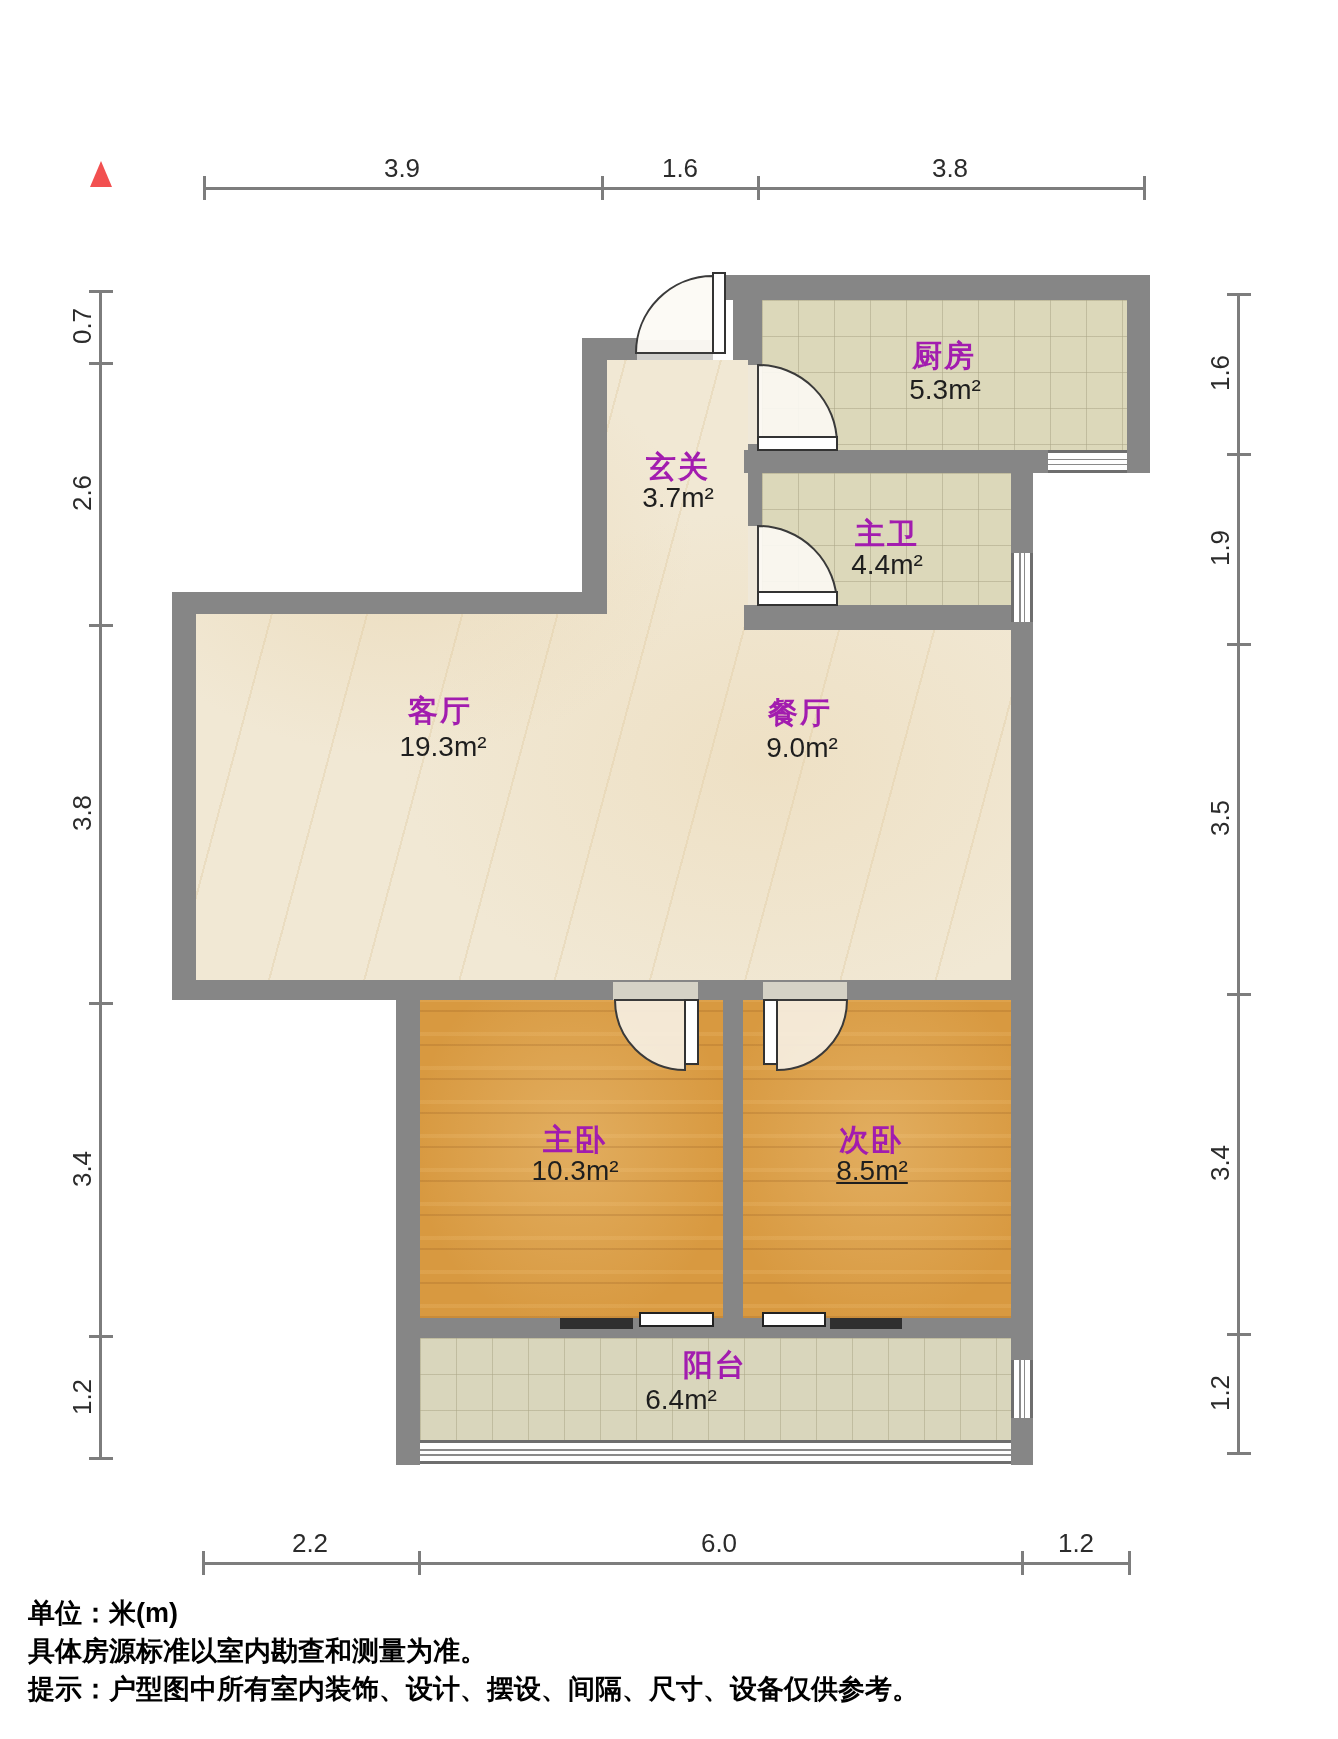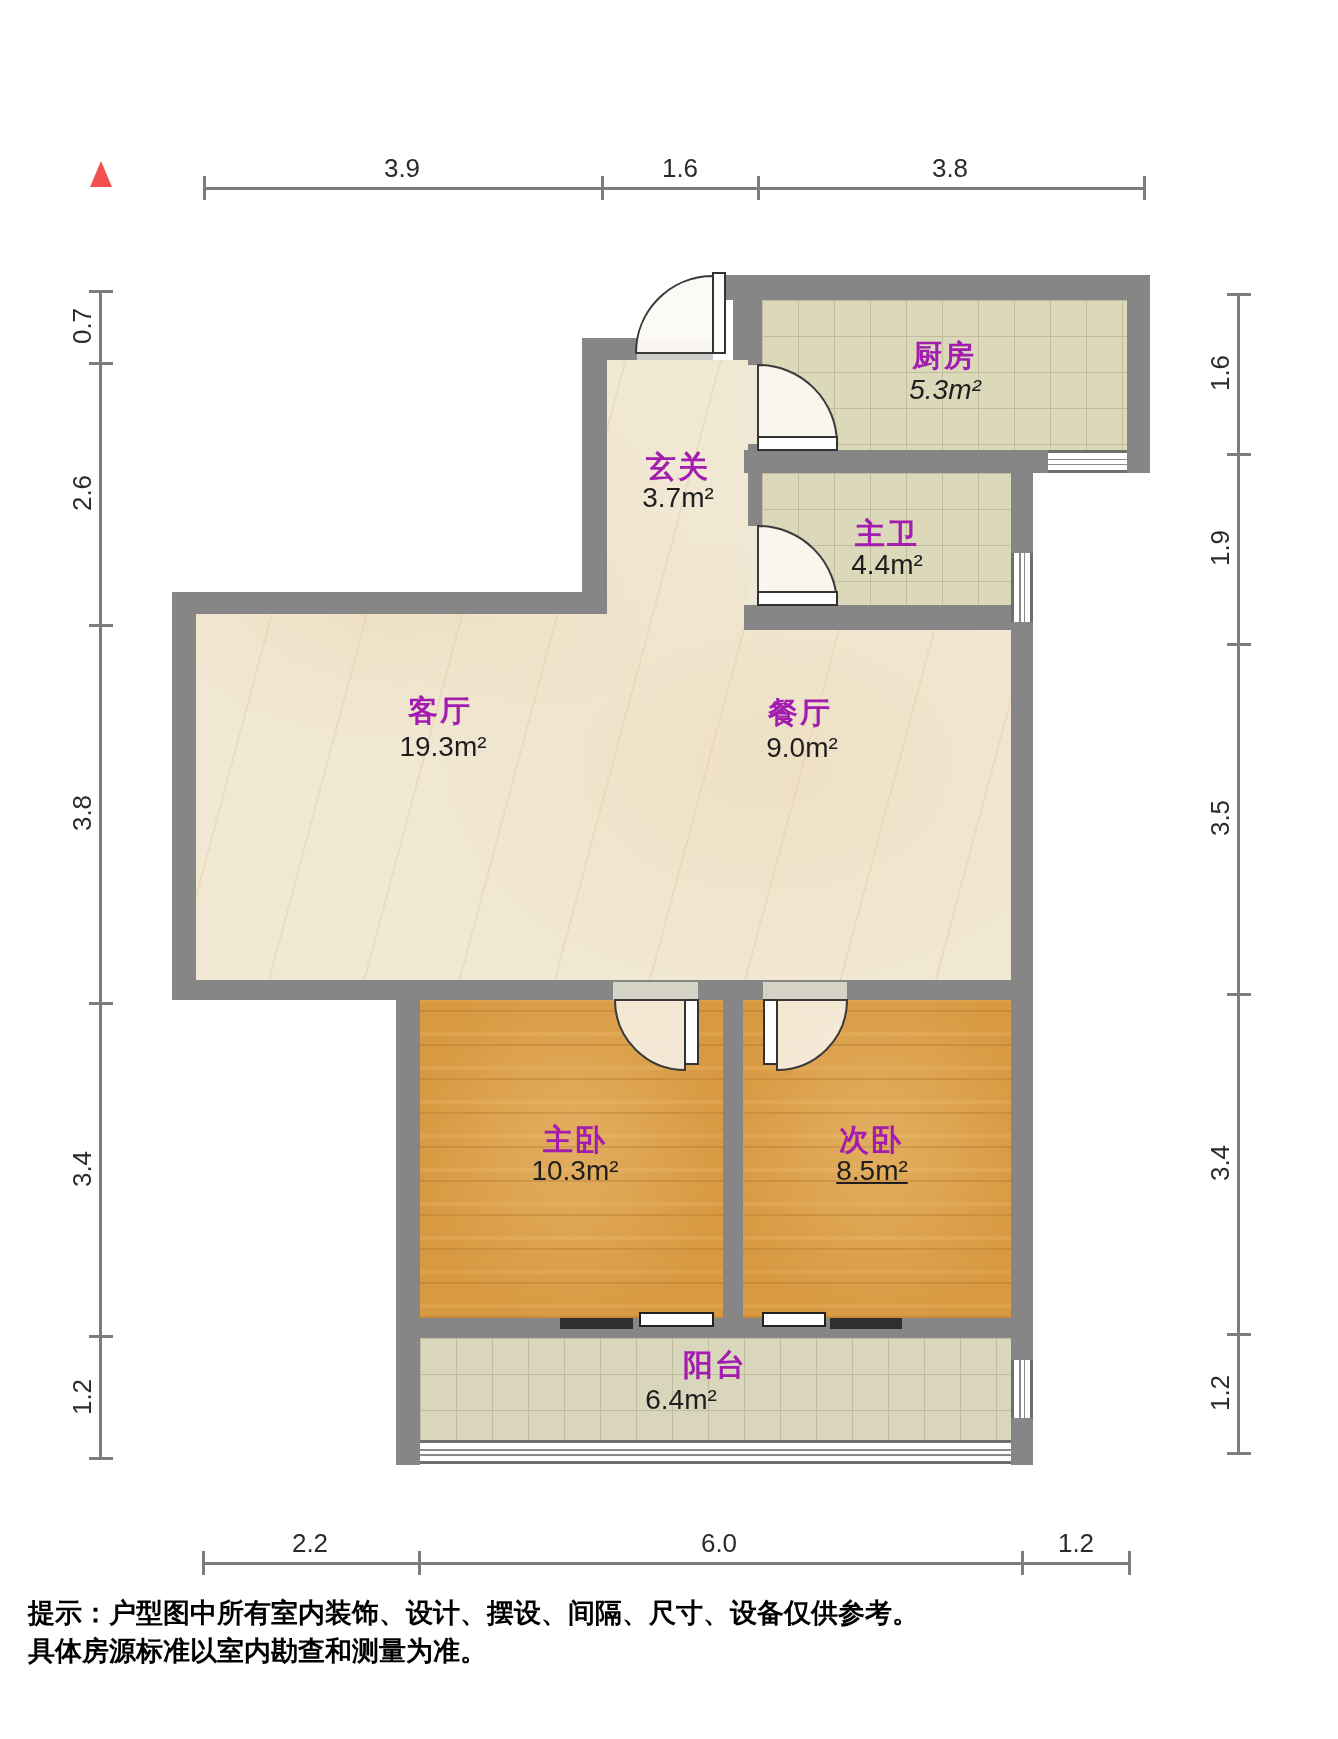--- a/index.html
+++ b/index.html
@@ -115,21 +115,21 @@
     <rect x="560" y="1318" width="73" height="11" fill="#2f2f2f"></rect>
     <rect x="640" y="1313" width="73" height="13" fill="#ffffff" stroke="#222222" stroke-width="2"></rect>
     <rect x="763" y="1313" width="62" height="13" fill="#ffffff" stroke="#222222" stroke-width="2"></rect>
     <rect x="830" y="1318" width="72" height="11" fill="#2f2f2f"></rect>
   </svg>
 
   <div class="room-name" style="left:678px;top:467px;">玄关</div>
   <div class="room-area" style="left:678px;top:498px;">3.7m²</div>
 
   <div class="room-name" style="left:944px;top:356px;">厨房</div>
-  <div class="room-area" style="left:945px;top:390px;font-style:italic;">5.3m²</div>
+  <div class="room-area" style="left:945px;top:390px;">5.3m²</div>
 
   <div class="room-name" style="left:887px;top:534px;">主卫</div>
   <div class="room-area" style="left:887px;top:565px;">4.4m²</div>
 
   <div class="room-name" style="left:440px;top:711px;">客厅</div>
   <div class="room-area" style="left:443px;top:747px;">19.3m²</div>
 
   <div class="room-name" style="left:800px;top:713px;">餐厅</div>
   <div class="room-area" style="left:802px;top:748px;">9.0m²</div>
 
@@ -180,17 +180,18 @@
   <div class="tick-h" style="left:1227px;top:993px;"></div>
   <div class="tick-h" style="left:1227px;top:1333px;"></div>
   <div class="tick-h" style="left:1227px;top:1452px;"></div>
   <div class="dim-label-rot" style="left:1220px;top:373px;">1.6</div>
   <div class="dim-label-rot" style="left:1220px;top:548px;">1.9</div>
   <div class="dim-label-rot" style="left:1220px;top:818px;">3.5</div>
   <div class="dim-label-rot" style="left:1220px;top:1163px;">3.4</div>
   <div class="dim-label-rot" style="left:1220px;top:1393px;">1.2</div>
 
   <div class="footer">
+    <div>单位：米(m)</div>
+    <div>具体房源标准以室内勘查和测量为准。</div>
     <div>提示：户型图中所有室内装饰、设计、摆设、间隔、尺寸、设备仅供参考。</div>
-    <div>具体房源标准以室内勘查和测量为准。</div>
   </div>
 
 </div>
 
 </body></html>

